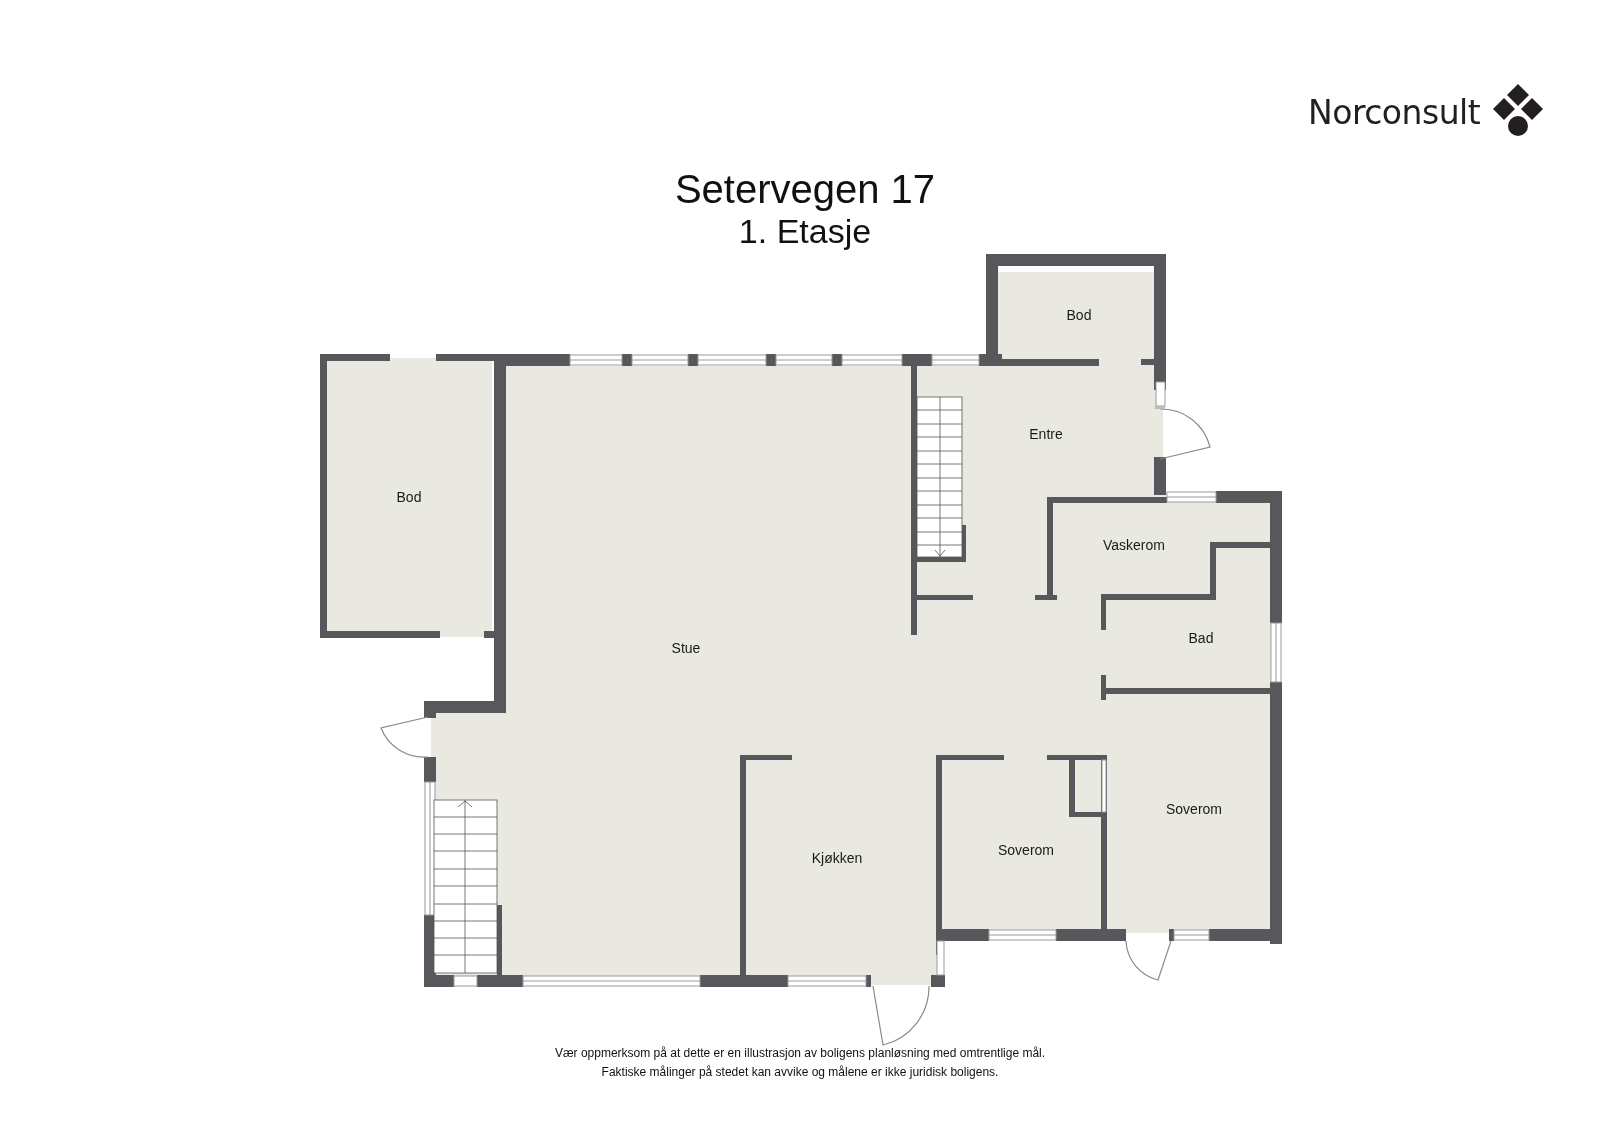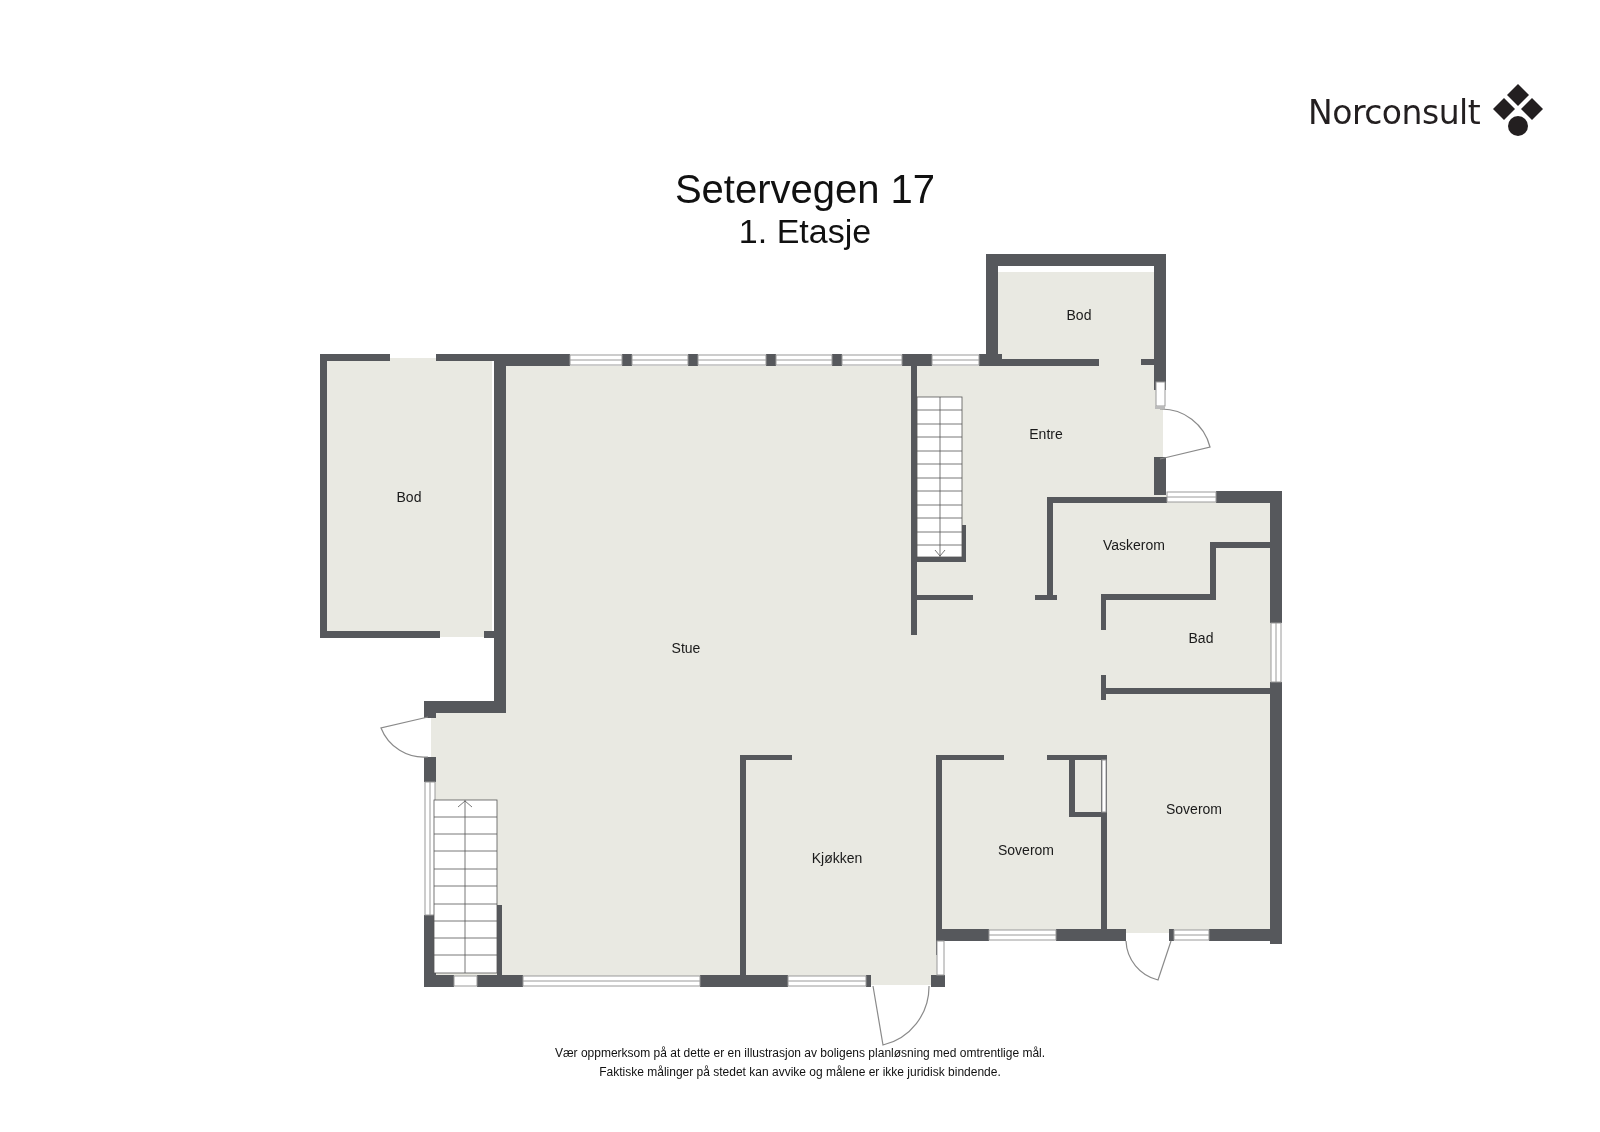--- a/index.html
+++ b/index.html
@@ -202,14 +202,14 @@
     <text class="room-label" x="1134" y="546">Vaskerom</text>
     <text class="room-label" x="1201" y="639">Bad</text>
     <text class="room-label" x="1194" y="810">Soverom</text>
     <text class="room-label" x="1026" y="851">Soverom</text>
     <text class="room-label" x="837" y="859">Kjøkken</text>
   </g>
 </svg>
 
 <div class="disclaimer">
   <div>Vær oppmerksom på at dette er en illustrasjon av boligens planløsning med omtrentlige mål.</div>
-  <div>Faktiske målinger på stedet kan avvike og målene er ikke juridisk bindende.</div>
+  <div>Faktiske målinger på stedet kan avvike og målene er ikke juridisk boligens.</div>
 </div>
 
 </body></html>

